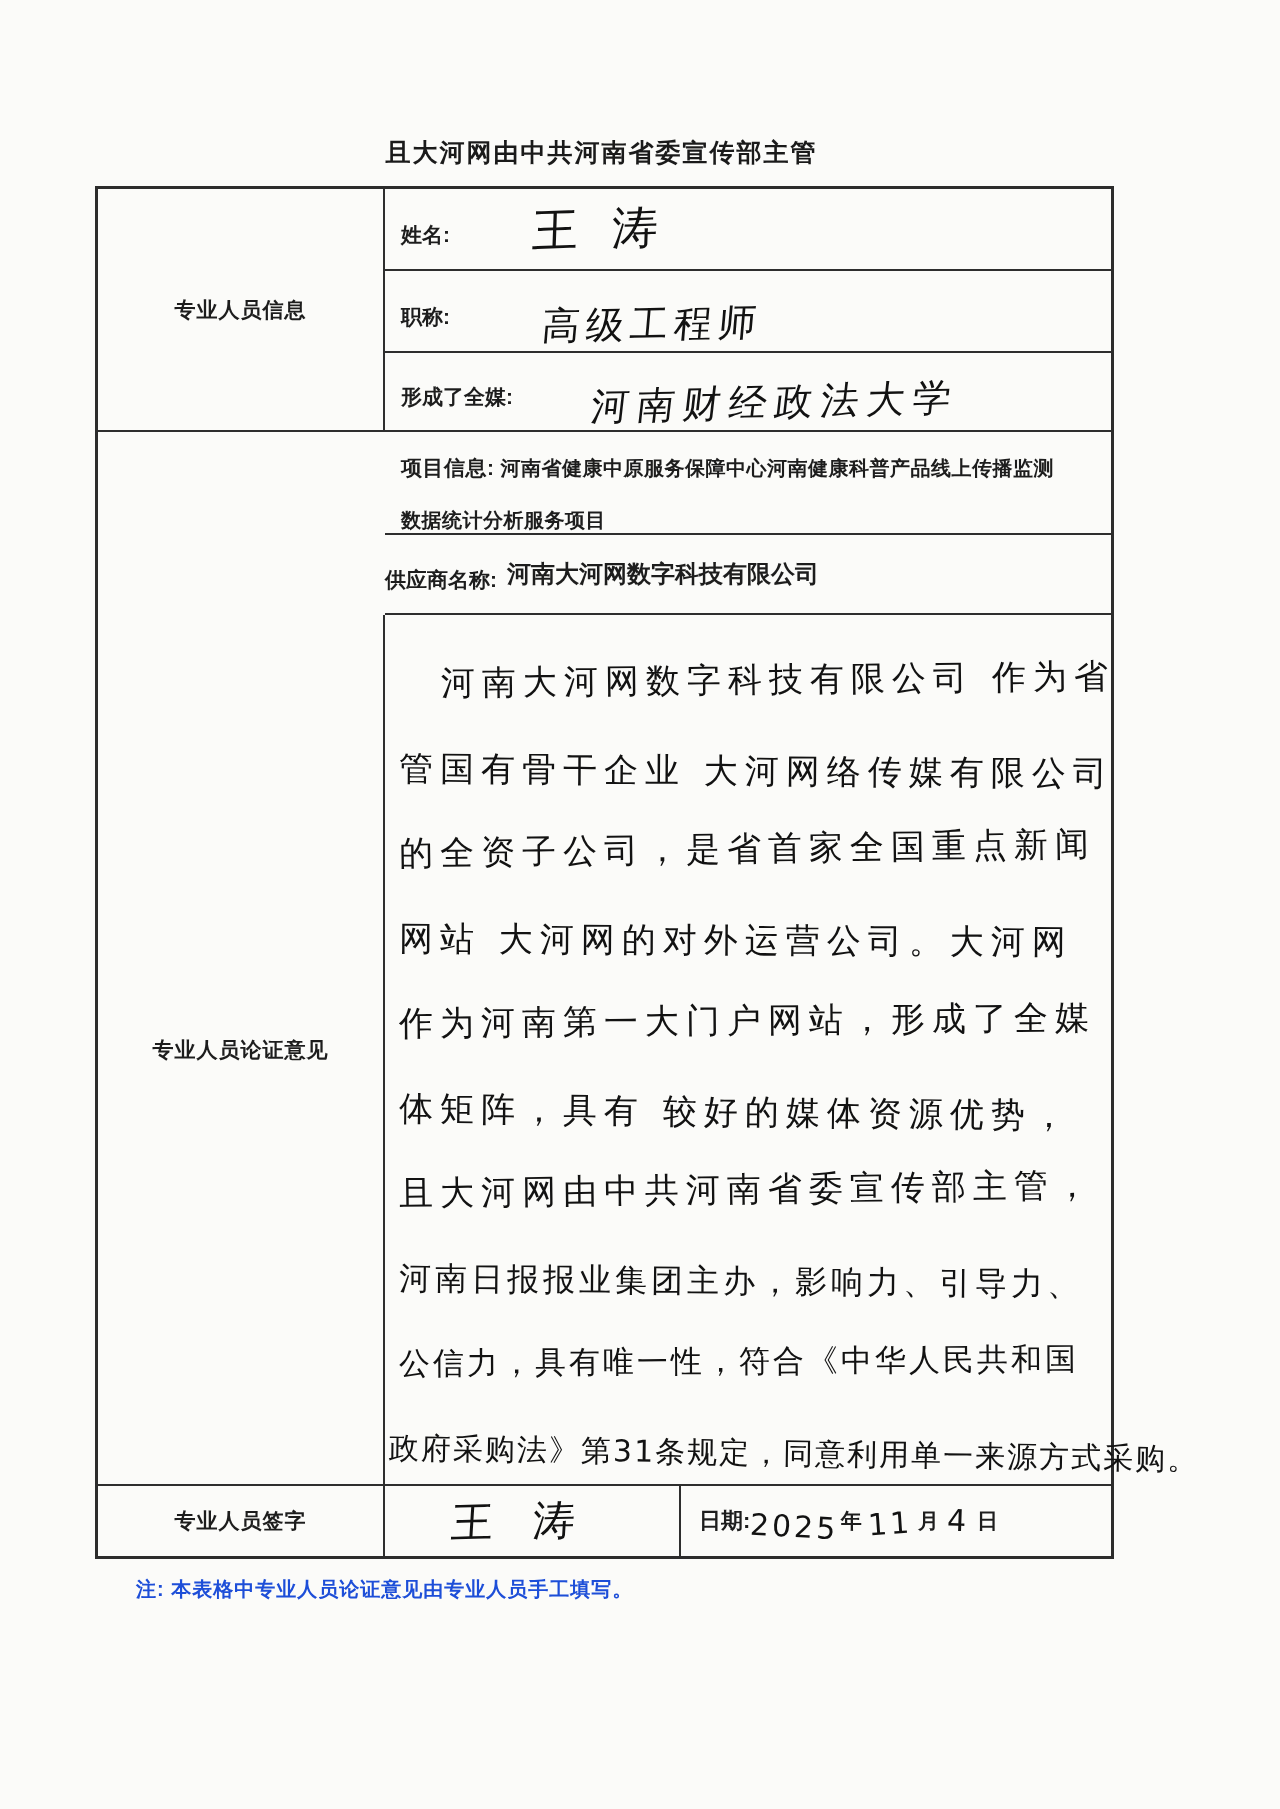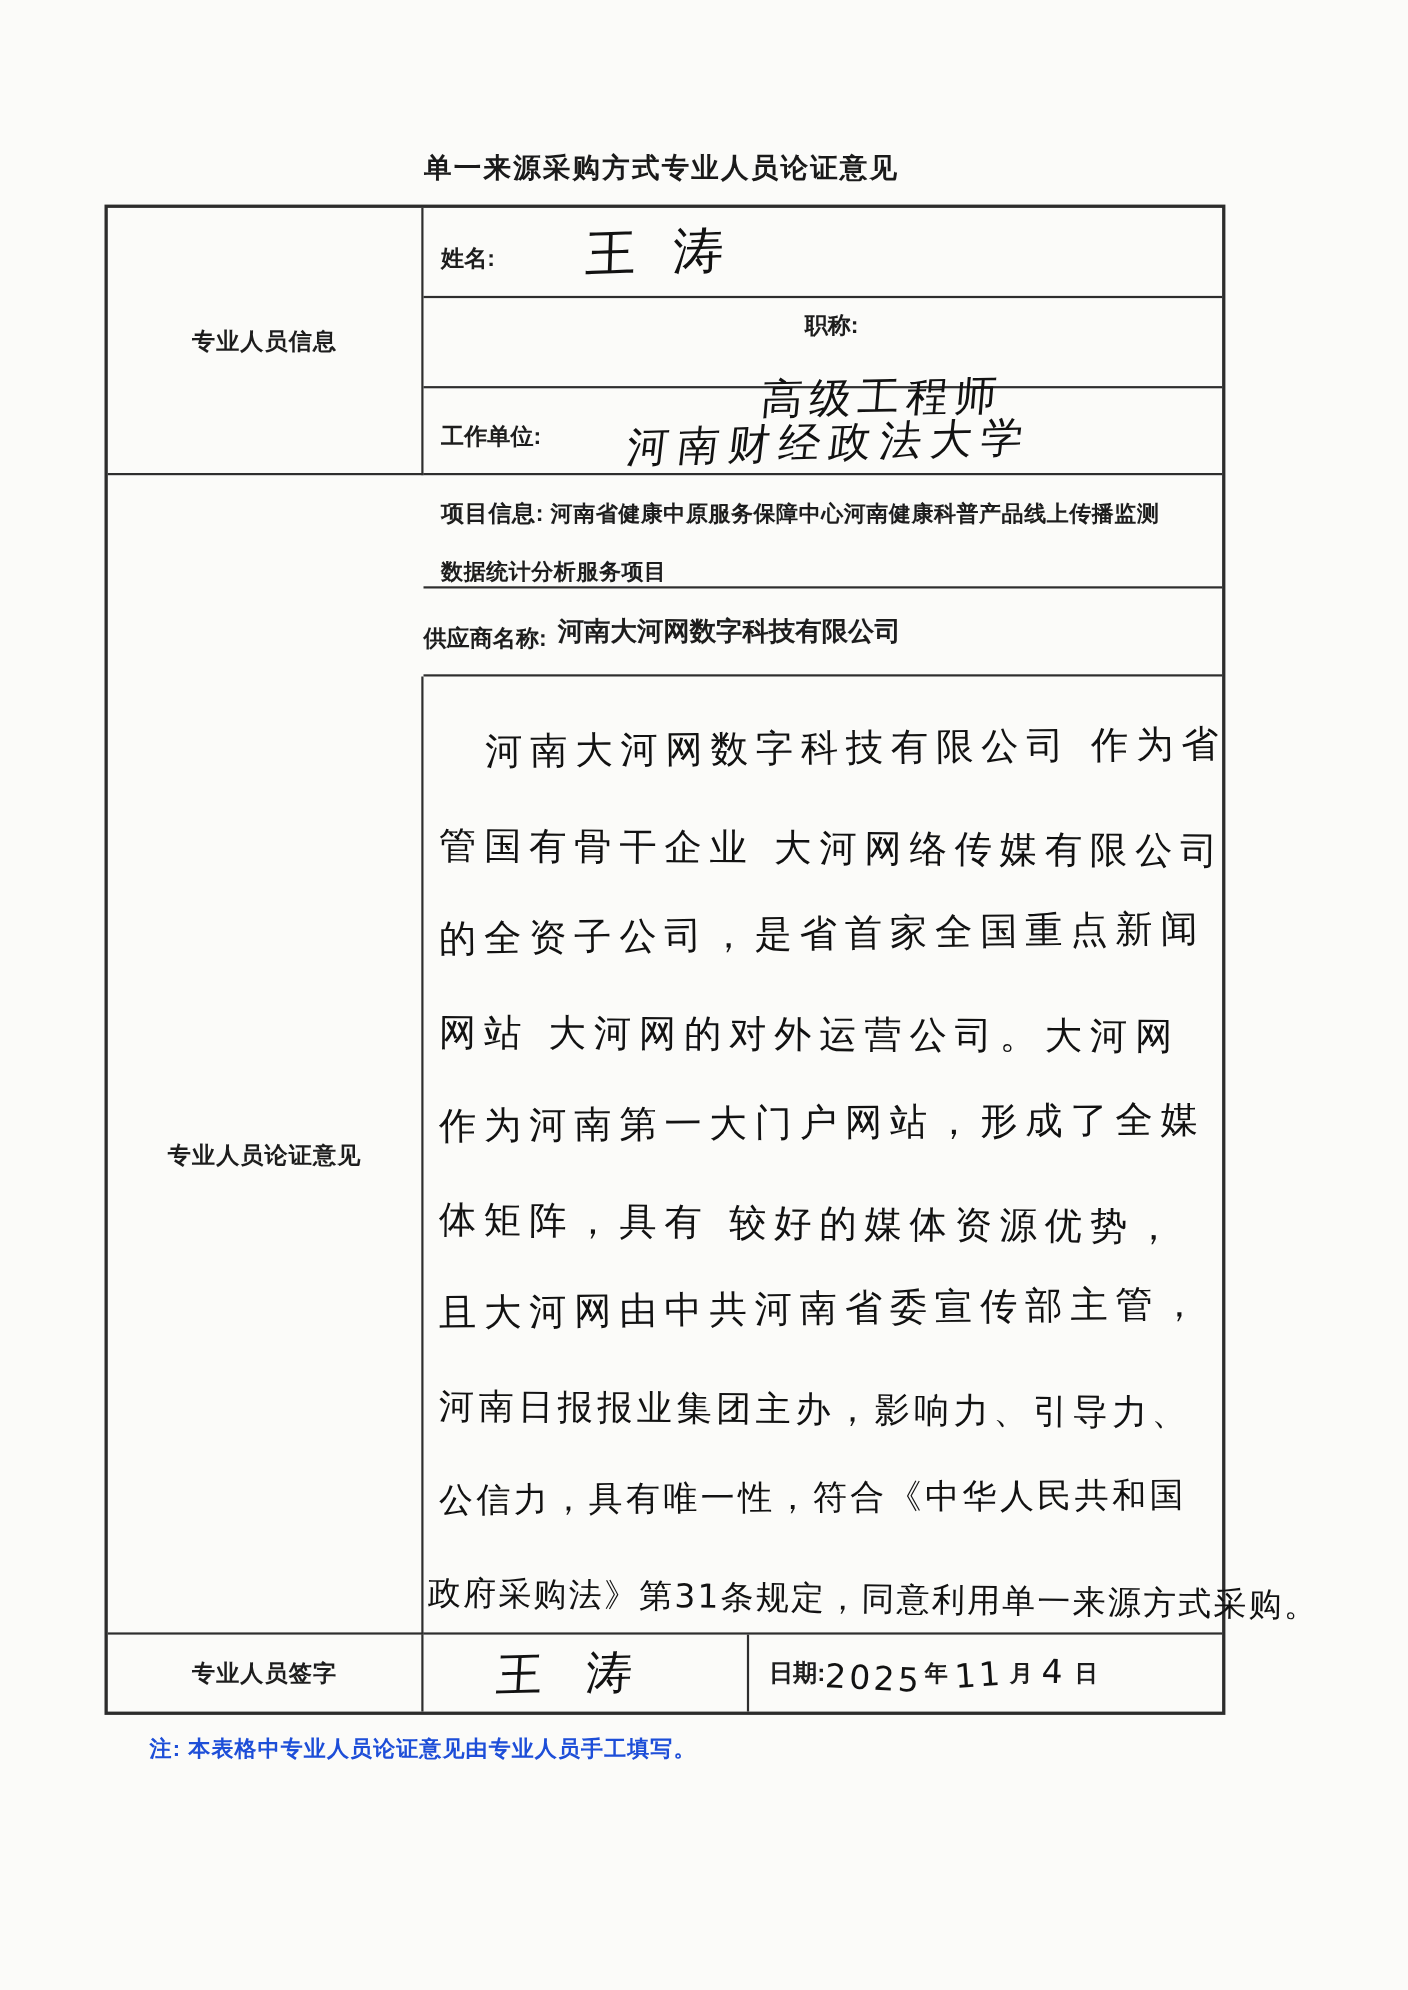--- a/index.html
+++ b/index.html
@@ -86,38 +86,38 @@
   .hw-day{transform:translateY(-1px) rotate(2deg);display:inline-block;margin:0 6px;}
   .date-unit{font-size:21px;font-weight:700;color:#1d1d1d;margin:0 2px;}
   .footnote{
     position:absolute;left:136px;top:1576px;
     font-size:20px;font-weight:700;color:#1d4ed8;letter-spacing:1px;text-align:center;
   }
 </style>
 </head>
 <body>
 
-<div class="page-title">单一来源采购方式专业人员论证意见</div>
+<div class="page-title">且大河网由中共河南省委宣传部主管</div>
 
 <div class="form-table">
 
   <div class="cell sec-label" style="grid-column:1;grid-row:1/4;">专业人员信息</div>
 
   <div class="cell no-r field-cell" style="grid-column:2/4;grid-row:1;">
     <span class="p-label">姓名:</span>
     <span class="hw hw-name">王涛</span>
   </div>
 
-  <div class="cell no-r field-cell" style="grid-column:2/4;grid-row:2;flex-direction:column;">
+  <div class="cell no-r field-cell" style="grid-column:2/4;grid-row:2;">
     <span class="p-label">职称:</span>
     <span class="hw hw-title">高级工程师</span>
   </div>
 
   <div class="cell no-r field-cell" style="grid-column:2/4;grid-row:3;">
-    <span class="p-label">工作单位:</span>
+    <span class="p-label">形成了全媒:</span>
     <span class="hw hw-unit">河南财经政法大学</span>
   </div>
 
 
   <div class="cell no-r c-project-name" style="grid-column:2/4;grid-row:4;">
     <p><span class="p-label">项目信息:</span> <span>河南省健康中原服务保障中心河南健康科普产品线上传播监测数据统计分析服务项目</span></p>
   </div>
 
   <div class="cell no-r c-supplier" style="grid-column:2/4;grid-row:5;">
     <span class="p-label">供应商名称:</span>

